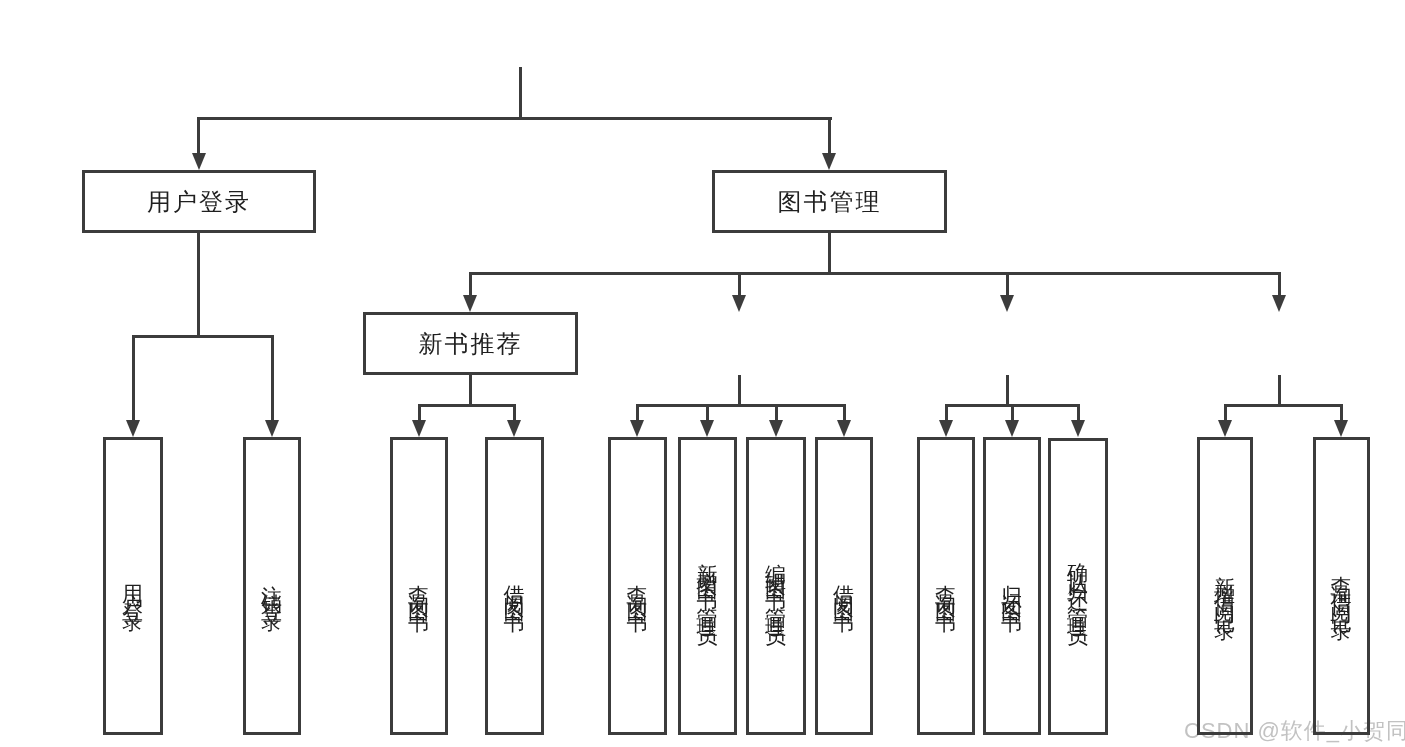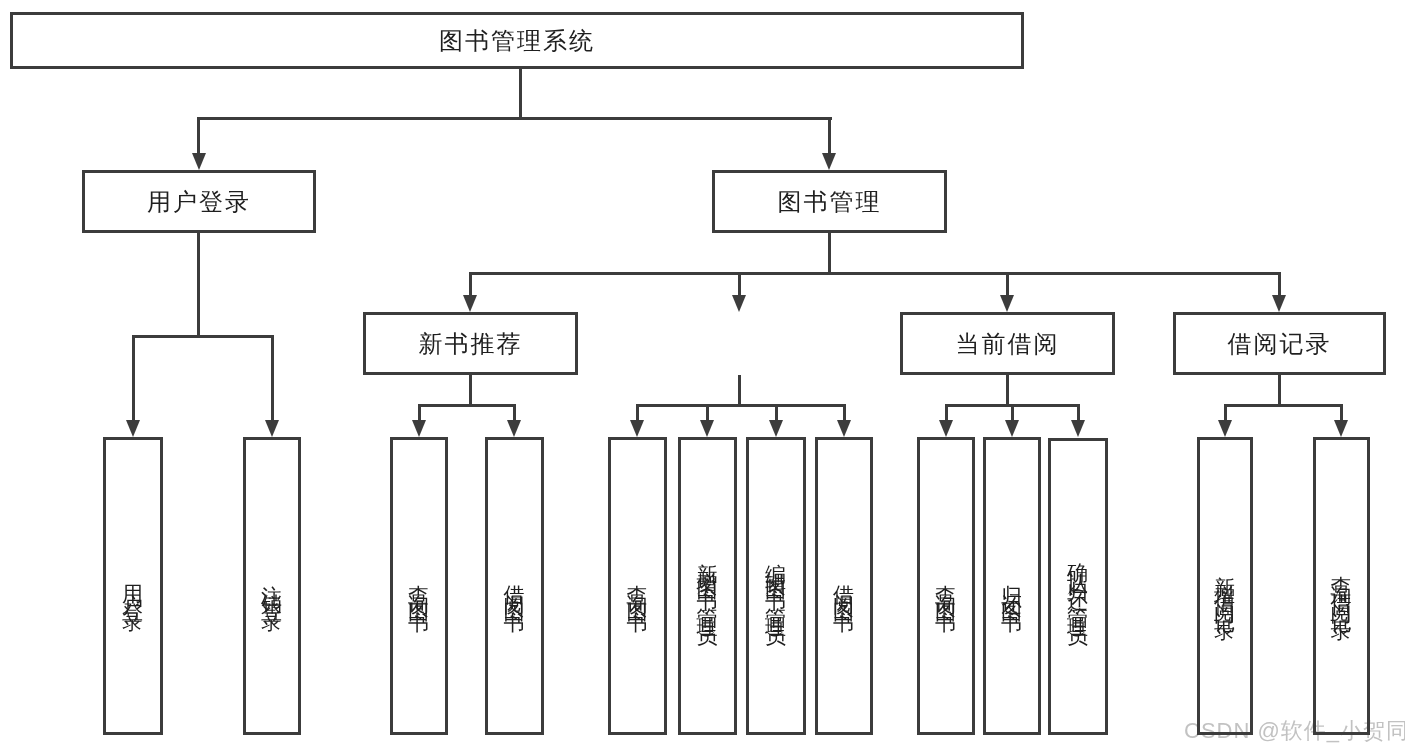--- a/index.html
+++ b/index.html
@@ -117,28 +117,25 @@
   <div class="line" style="left:1077px;top:404px;width:3px;height:19px"></div>
   <div class="arrow" style="left:1071px;top:420px"></div>
 
   <div class="line" style="left:1278px;top:375px;width:3px;height:32px"></div>
   <div class="line" style="left:1224px;top:404px;width:119px;height:3px"></div>
   <div class="line" style="left:1224px;top:404px;width:3px;height:19px"></div>
   <div class="arrow" style="left:1218px;top:420px"></div>
   <div class="line" style="left:1340px;top:404px;width:3px;height:19px"></div>
   <div class="arrow" style="left:1334px;top:420px"></div>
 
-  <div class="box" style="left:10px;top:12px;width:1014px;height:57px">图书管理系统</div>
 
   <div class="box" style="left:82px;top:170px;width:234px;height:63px">用户登录</div>
   <div class="box" style="left:363px;top:312px;width:215px;height:63px">新书推荐</div>
 
   <div class="box" style="left:712px;top:170px;width:235px;height:63px">图书管理</div>
-  <div class="box" style="left:900px;top:312px;width:215px;height:63px">当前借阅</div>
-  <div class="box" style="left:1173px;top:312px;width:213px;height:63px">借阅记录</div>
 
   <div class="box vbox" style="left:103px;top:437px;width:60px;height:298px">用户登录</div>
   <div class="box vbox" style="left:243px;top:437px;width:58px;height:298px">注销登录</div>
 
   <div class="box vbox" style="left:390px;top:437px;width:58px;height:298px">查询图书</div>
   <div class="box vbox" style="left:485px;top:437px;width:59px;height:298px">借阅图书</div>
 
   <div class="box vbox" style="left:608px;top:437px;width:59px;height:298px">查询图书</div>
   <div class="box vbox" style="left:678px;top:437px;width:59px;height:298px">新增图书（管理员）</div>
   <div class="box vbox" style="left:746px;top:437px;width:60px;height:298px">编辑图书（管理员）</div>

